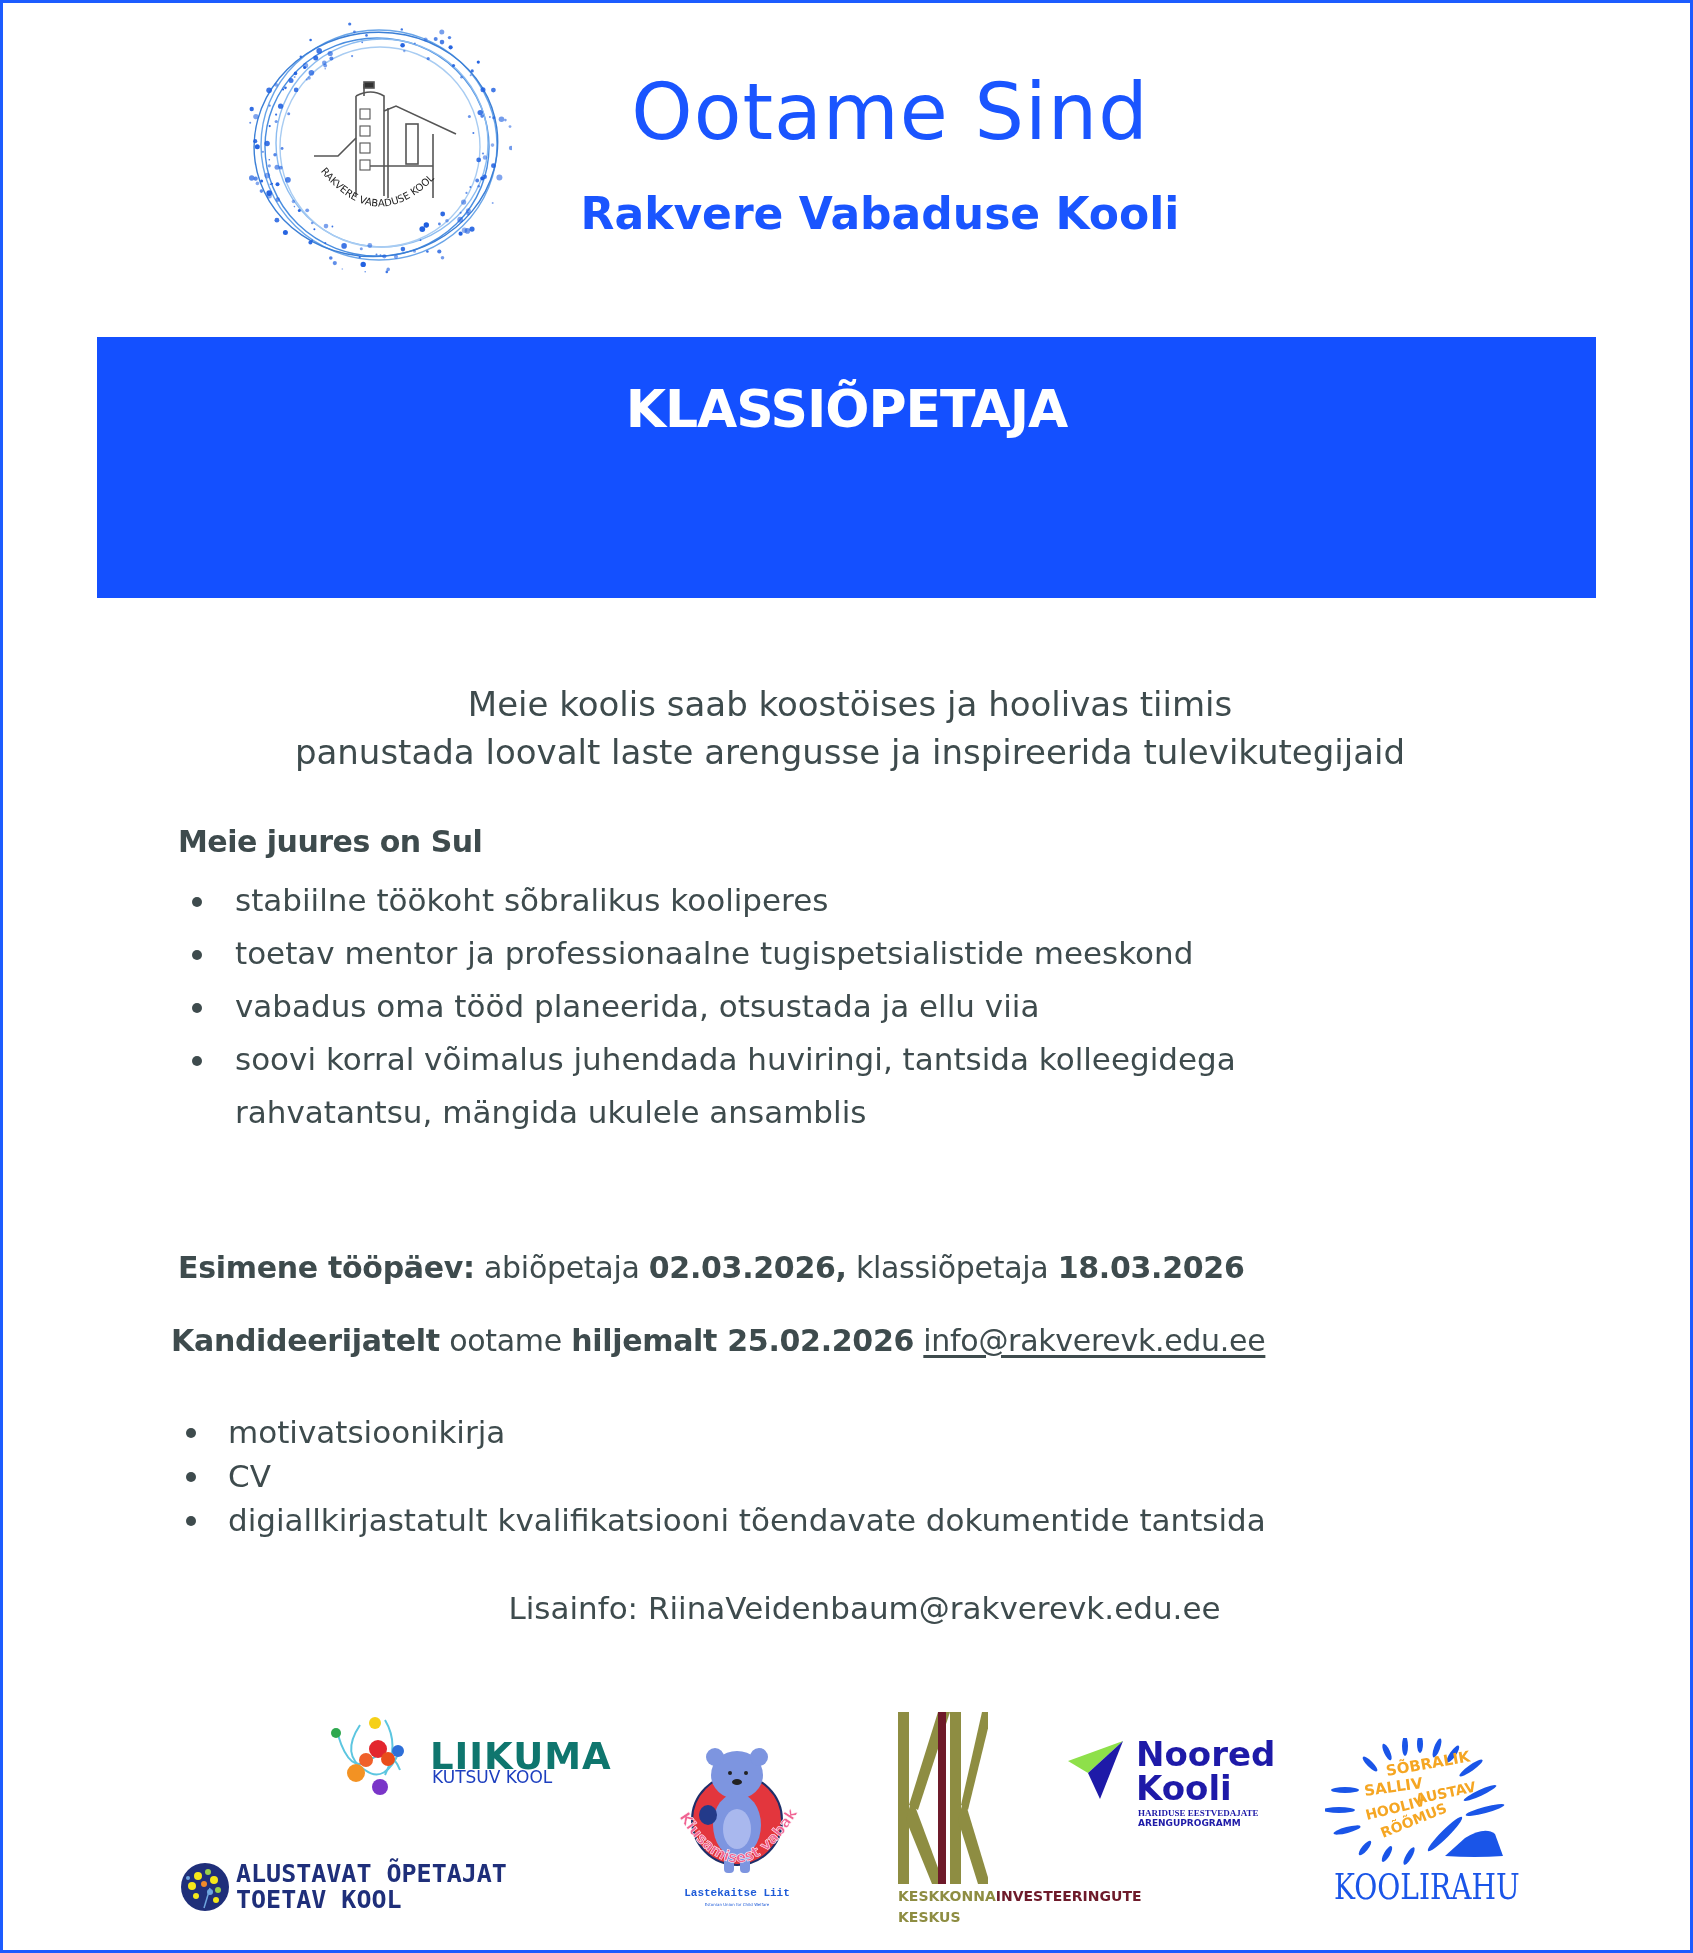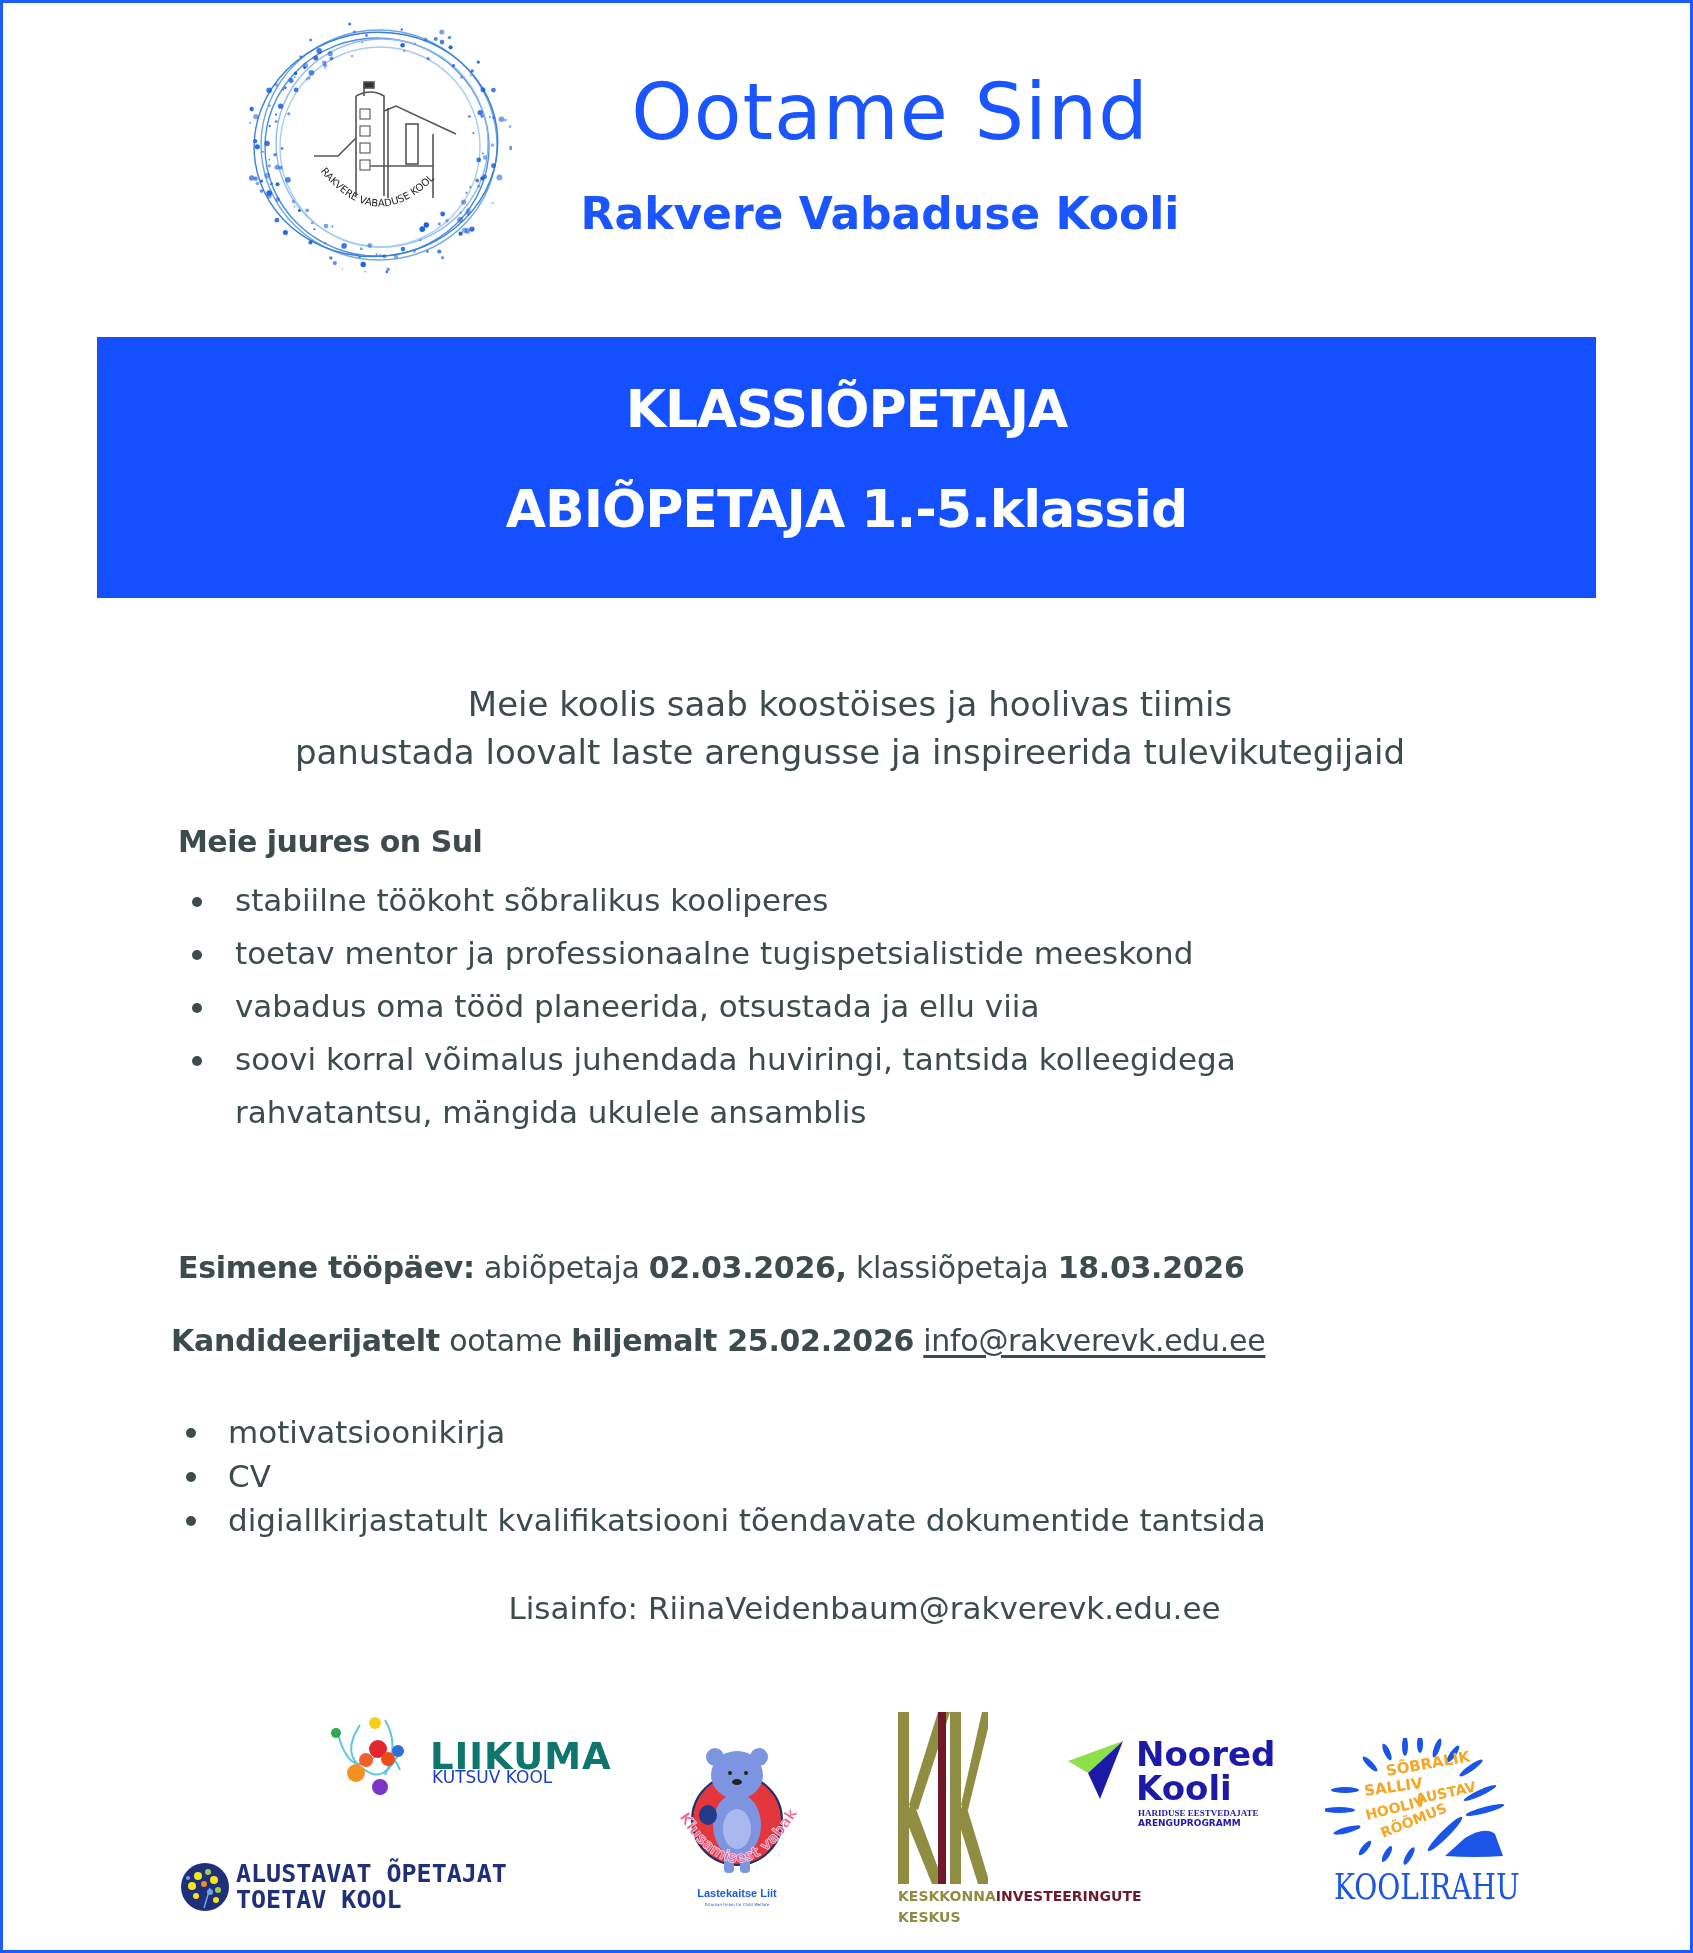--- a/index.html
+++ b/index.html
@@ -60,21 +60,21 @@
 
   
   .plogo { position: absolute; }
   .lk-text1 { font-family: "DejaVu Sans", sans-serif; font-weight: bold; font-size: 37px; color: #0f766e; letter-spacing: 1px; }
   .lk-text2 { font-family: "DejaVu Sans", sans-serif; font-size: 17px; color: #1d3fbf; }
   .al-text { font-family: "DejaVu Sans Mono", monospace; font-weight: bold; font-size: 25px; color: #1f2f7a; line-height: 28px; }
   .kik-text { font-family: "DejaVu Sans", sans-serif; font-weight: bold; font-size: 14px; line-height: 22px; }
   .nk-title { font-family: "DejaVu Sans", sans-serif; font-weight: bold; font-size: 34px; color: #1e1aa8; line-height: 36px; }
   .nk-sub { font-family: "DejaVu Sans", sans-serif; font-weight: bold; font-size: 9px; color: #1e1aa8; line-height: 11px; }
   .kr-title { font-family: "DejaVu Serif", serif; font-size: 36px; color: #1a55e8; letter-spacing: 0px; transform: scaleX(0.78); transform-origin: left; white-space: nowrap; }
-  .lastek-title { font-family: Liberation Sans, sans-serif; font-weight: bold; font-size: 11px; color: #1e5bd8; text-align: center; }
+  .lastek-title { font-family: Liberation Mono, monospace; font-weight: bold; font-size: 11px; color: #1e5bd8; text-align: center; }
   .lastek-sub { font-family: "DejaVu Sans", sans-serif; font-size: 4px; color: #1e5bd8; text-align: center; }
 </style>
 </head>
 <body>
 
 <div class="frame"></div>
 
 <div class="abs logo">
   <svg width="266" height="258" viewBox="0 0 266 258">
     <g fill="none" stroke="#6aa5e8" stroke-width="1.4">
@@ -258,21 +258,20 @@
       <textPath href="#logoArc" startOffset="4">RAKVERE VABADUSE KOOL</textPath>
     </text>
   </svg>
 </div>
 
 <div class="abs title">Ootame Sind</div>
 <div class="abs subtitle">Rakvere Vabaduse Kooli</div>
 
 <div class="abs banner">
   <div class="banner-line l1">KLASSIÕPETAJA</div>
-  <div class="banner-line l2">ABIÕPETAJA 1.-5.klassid</div>
 </div>
 
 <div class="abs intro">
   <div>Meie koolis saab koostöises ja hoolivas tiimis</div>
   <div>panustada loovalt laste arengusse ja inspireerida tulevikutegijaid</div>
 </div>
 
 <div class="abs section-h">Meie juures on Sul</div>
 
 <ul class="benefits">

